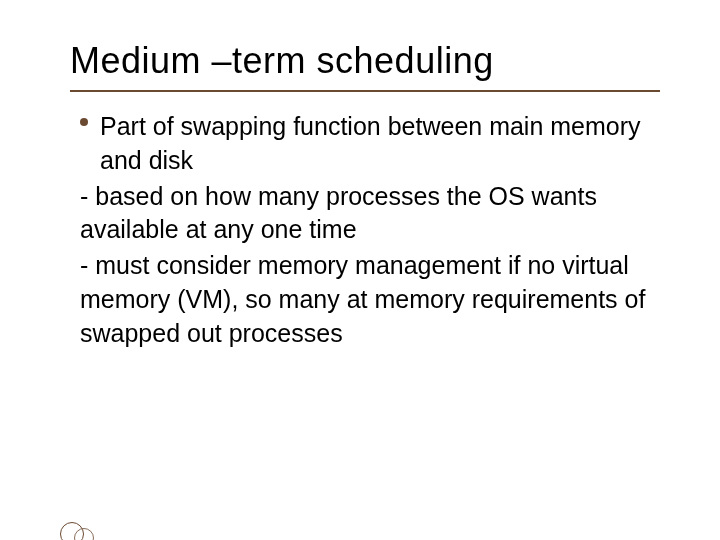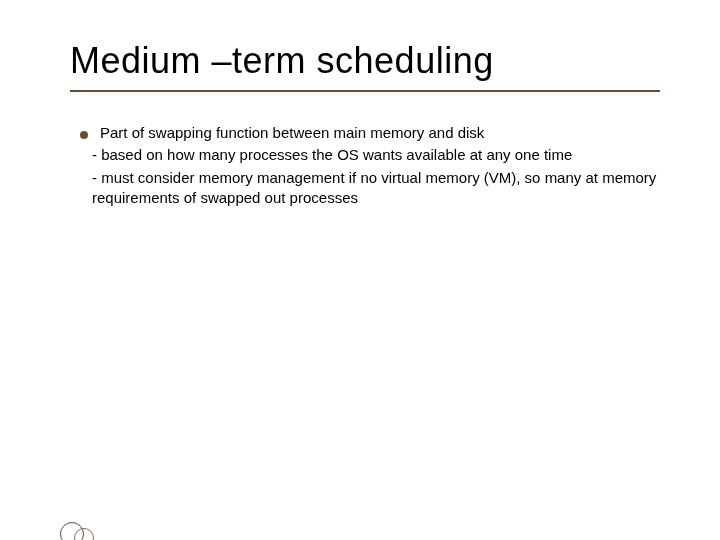--- a/index.html
+++ b/index.html
@@ -12,36 +12,36 @@
       overflow: hidden;
     }
     .slide {
       width: 100%;
       height: 100%;
       padding: 40px 60px 40px 70px;
       position: relative;
     }
     .title-wrap {
       position: relative;
-      margin-bottom: 31px;
+      margin-bottom: 18px;
     }
     .title {
       font-size: 36px;
       font-weight: 400;
       color: #000;
       letter-spacing: 0.5px;
     }
     .title-underline {
       height: 2px;
       background: #6b4a32;
       margin-top: 8px;
       width: 100%;
     }
     .content {
-      font-size: 15px;
+      font-size: 25px;
       line-height: 1.35;
       color: #000;
       padding-left: 10px;
     }
     .bullet-row {
       position: relative;
       padding-left: 20px;
       margin-bottom: 2px;
     }
     .bullet-dot {
@@ -49,21 +49,20 @@
       left: 0;
       top: 8px;
       width: 8px;
       height: 8px;
       border-radius: 50%;
       background: #6b4a32;
     }
     .dash-row {
       margin-bottom: 2px;
       padding-left: 0;
-      margin-left: 12px;
     }
     .deco {
       position: absolute;
       bottom: 18px;
       left: 60px;
     }
     .ring {
       width: 24px;
       height: 24px;
       border: 1.5px solid #6b4a32;

